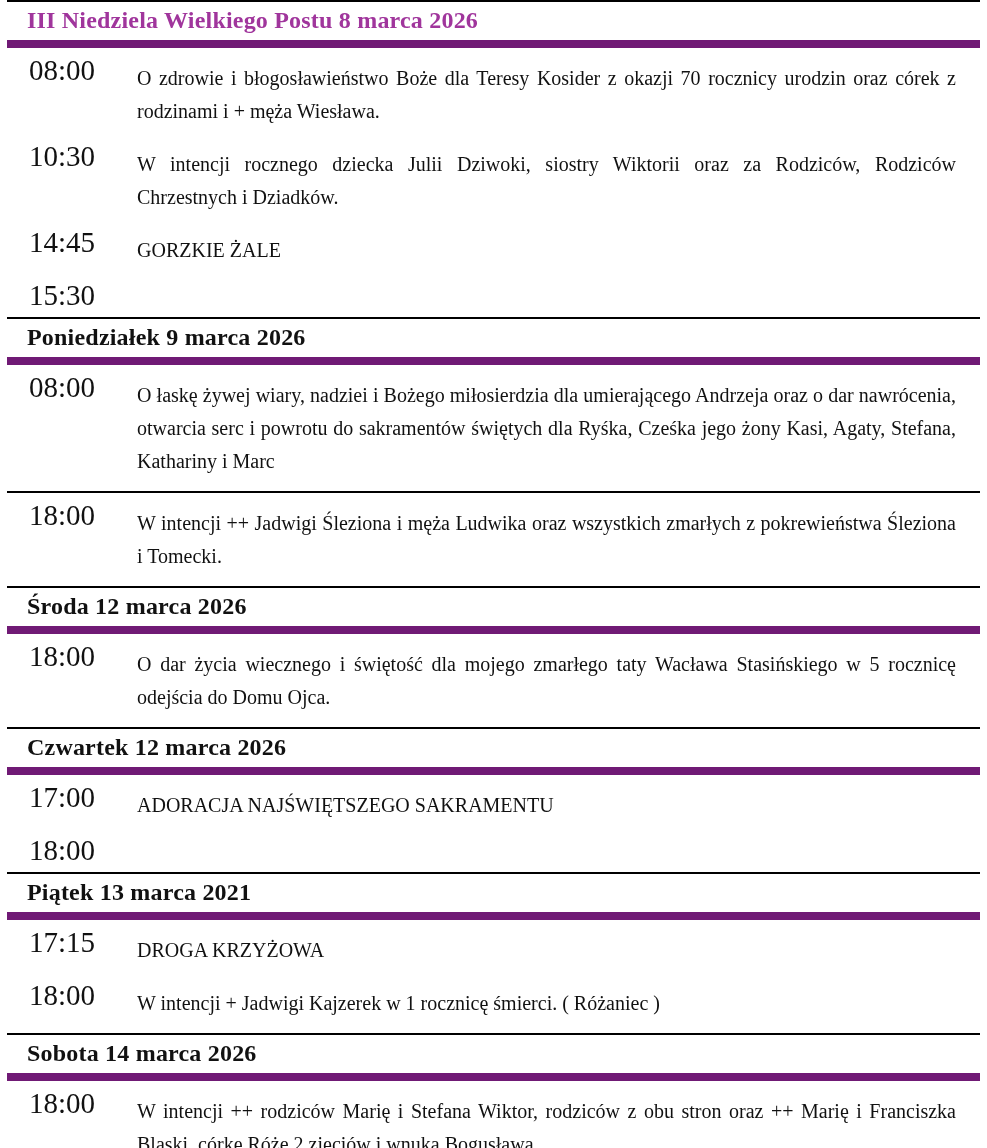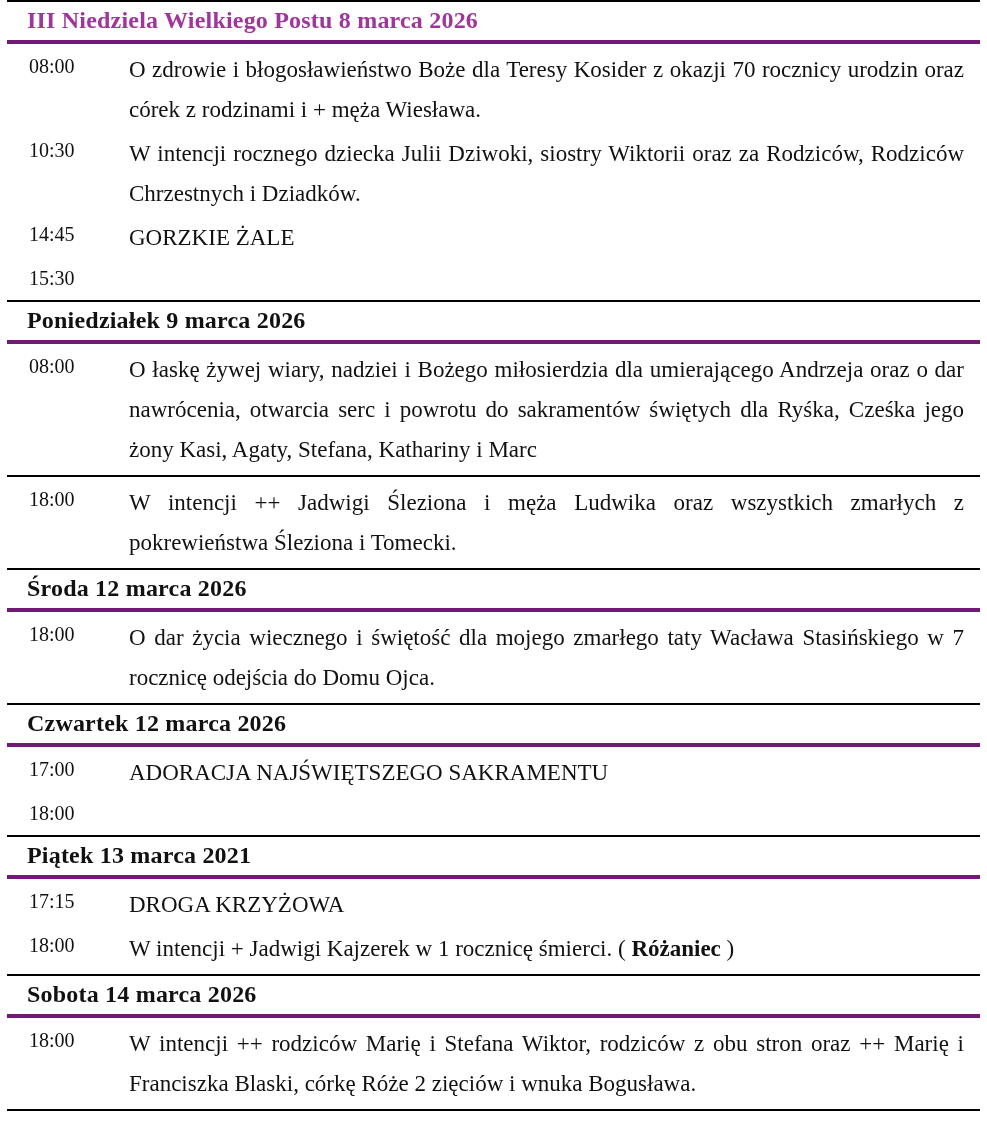--- a/index.html
+++ b/index.html
@@ -18,51 +18,51 @@
     font-family: "Liberation Serif", "DejaVu Serif", serif;
     overflow: hidden;
   }
   .schedule {
     border-bottom: 2px solid #000000;
   }
   .day {
     border-top: 2px solid #000000;
   }
   .day-header {
-    border-bottom: 4px solid #701a75;
+    border-bottom: 8px solid #701a75;
     padding: 3px 10px 4px 20px;
   }
   .day-title {
     font-weight: bold;
     font-size: 24px;
     line-height: 31px;
     letter-spacing: 0.2px;
     white-space: nowrap;
   }
   .entries {
     padding: 4px 0 3px 0;
   }
   .entry {
     display: grid;
     grid-template-columns: 100px 1fr;
     padding: 2px 16px 2px 22px;
   }
   .time {
-    font-size: 20px;
+    font-size: 29px;
     line-height: 33px;
   }
   .desc {
-    margin: 0;
-    font-size: 23px;
-    line-height: 40px;
+    margin: 8px;
+    font-size: 20px;
+    line-height: 33px;
     text-align: justify;
     text-justify: inter-word;
   }
   .desc b {
-    font-weight: bold;
+    font-weight: normal;
   }
 </style>
 </head>
 <body>
 
 <div class="page">
   <div class="schedule">
 
     <section class="day">
       <header class="day-header highlight">
@@ -108,21 +108,21 @@
       </div>
     </section>
 
     <section class="day">
       <header class="day-header">
         <span class="day-title">Środa 12 marca 2026</span>
       </header>
       <div class="entries">
         <div class="entry">
           <span class="time">18:00</span>
-          <p class="desc">O dar życia wiecznego i świętość dla mojego zmarłego taty Wacława Stasińskiego w 7 rocznicę odejścia do Domu Ojca.</p>
+          <p class="desc">O dar życia wiecznego i świętość dla mojego zmarłego taty Wacława Stasińskiego w 5 rocznicę odejścia do Domu Ojca.</p>
         </div>
       </div>
     </section>
 
     <section class="day">
       <header class="day-header">
         <span class="day-title">Czwartek 12 marca 2026</span>
       </header>
       <div class="entries">
         <div class="entry">

